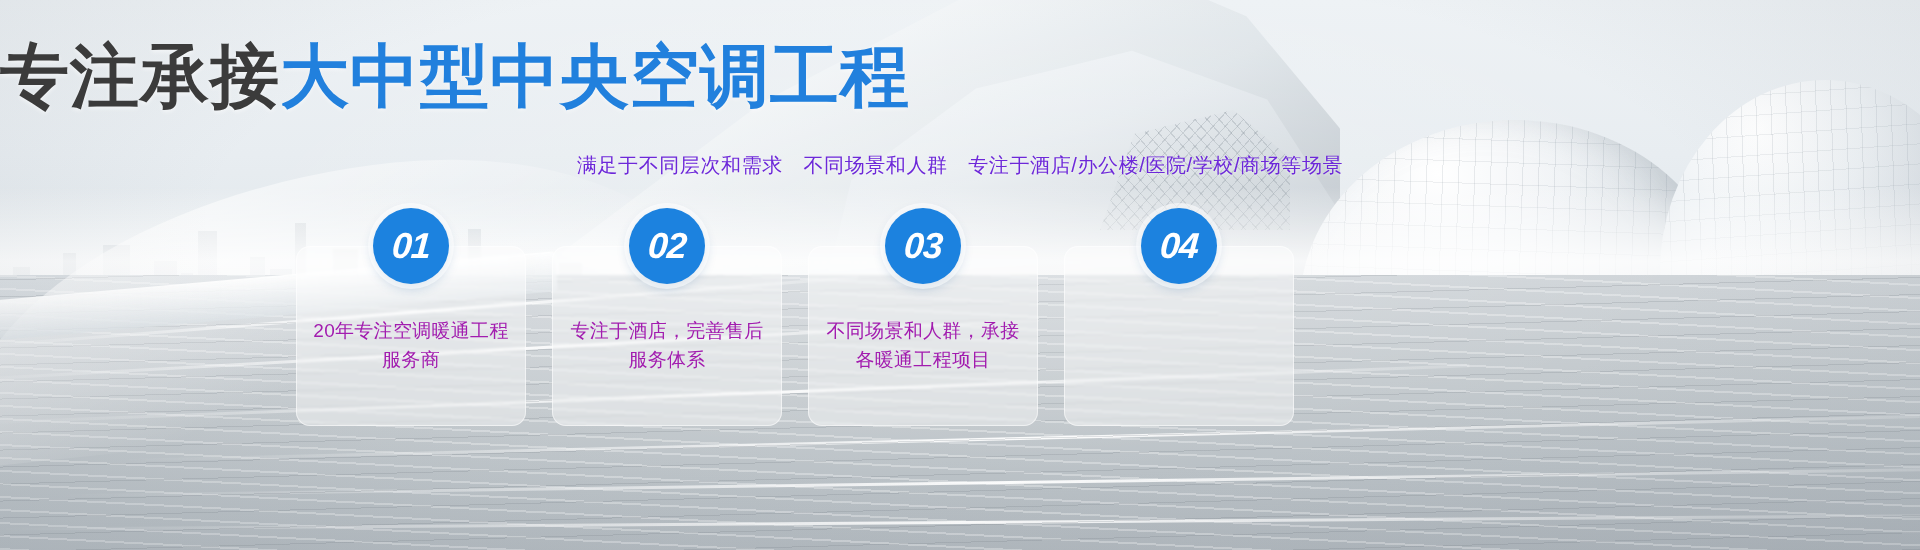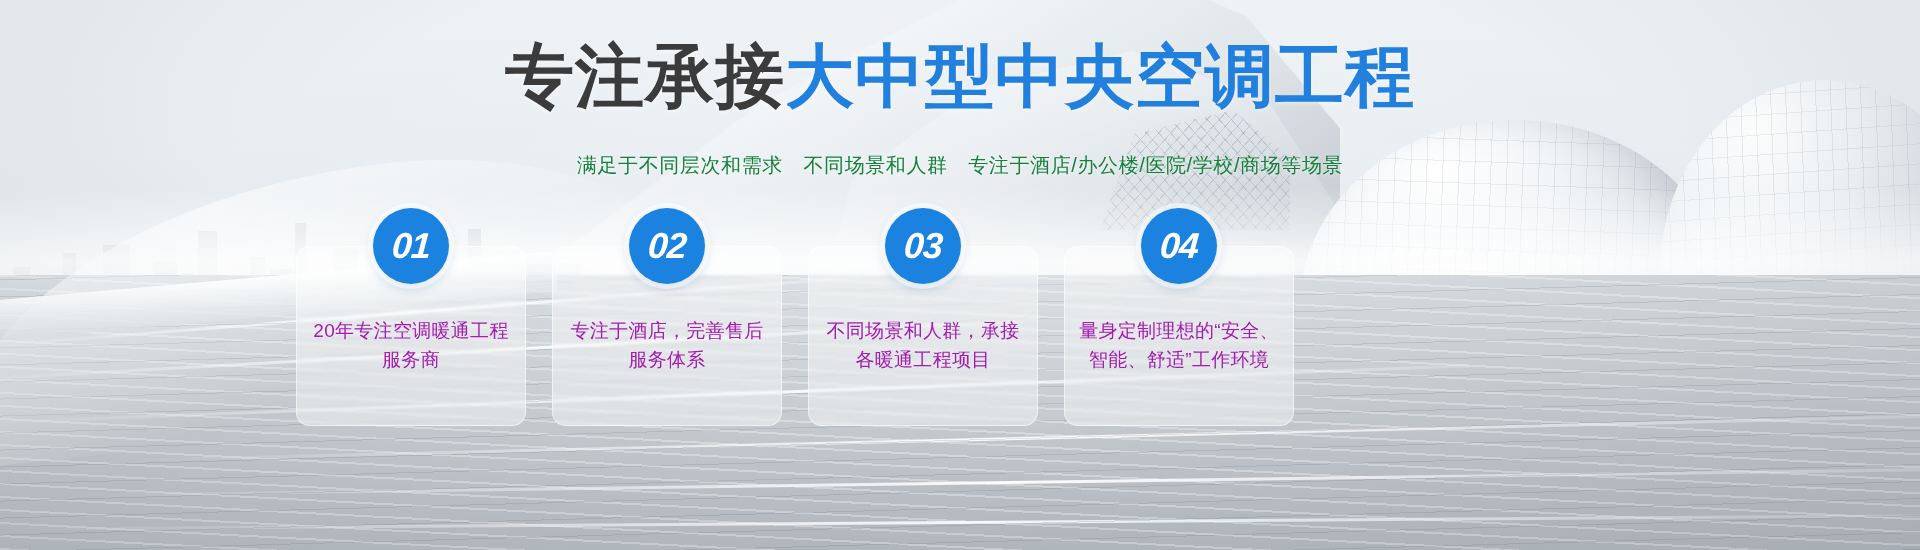--- a/index.html
+++ b/index.html
@@ -116,32 +116,32 @@
   }
   .vignette {
     position:absolute; inset:0;
     background:radial-gradient(ellipse at 50% 40%,rgba(255,255,255,.25) 0%,rgba(255,255,255,0) 55%,rgba(120,130,140,.16) 100%);
     pointer-events:none;
   }
 
   
   .headline {
     position:absolute; left:0; right:0; top:42px;
-    text-align:center;
+    text-align:left;
     font-size:69px; font-weight:bold;
     letter-spacing:1px; line-height:1;
     white-space:nowrap;
   }
   .headline .dark { color:#3b3b3b; text-shadow:0 2px 4px rgba(255,255,255,.55); }
   .headline .blue { color:#2180dd; text-shadow:0 2px 4px rgba(255,255,255,.45); }
 
   .subline {
     position:absolute; left:0; right:0; top:152px;
     text-align:center;
-    font-size:20px; color:#15803d; letter-spacing:.6px;
+    font-size:20px; color:#6d28d9; letter-spacing:.6px;
     white-space:nowrap;
     text-shadow:0 1px 3px rgba(255,255,255,.6);
   }
 
   
   .cards {
     position:absolute; left:296px; top:246px;
     display:flex; gap:26px;
   }
   .card {
@@ -250,17 +250,16 @@
       <div class="num">
         <span>03</span>
       </div>
       <div class="txt">不同场景和人群，承接各暖通工程项目</div>
     </div>
 
     <div class="card">
       <div class="num">
         <span>04</span>
       </div>
-      <div class="txt">量身定制理想的“安全、智能、舒适”工作环境</div>
     </div>
 
   </div>
 </div>
 
 </body></html>

